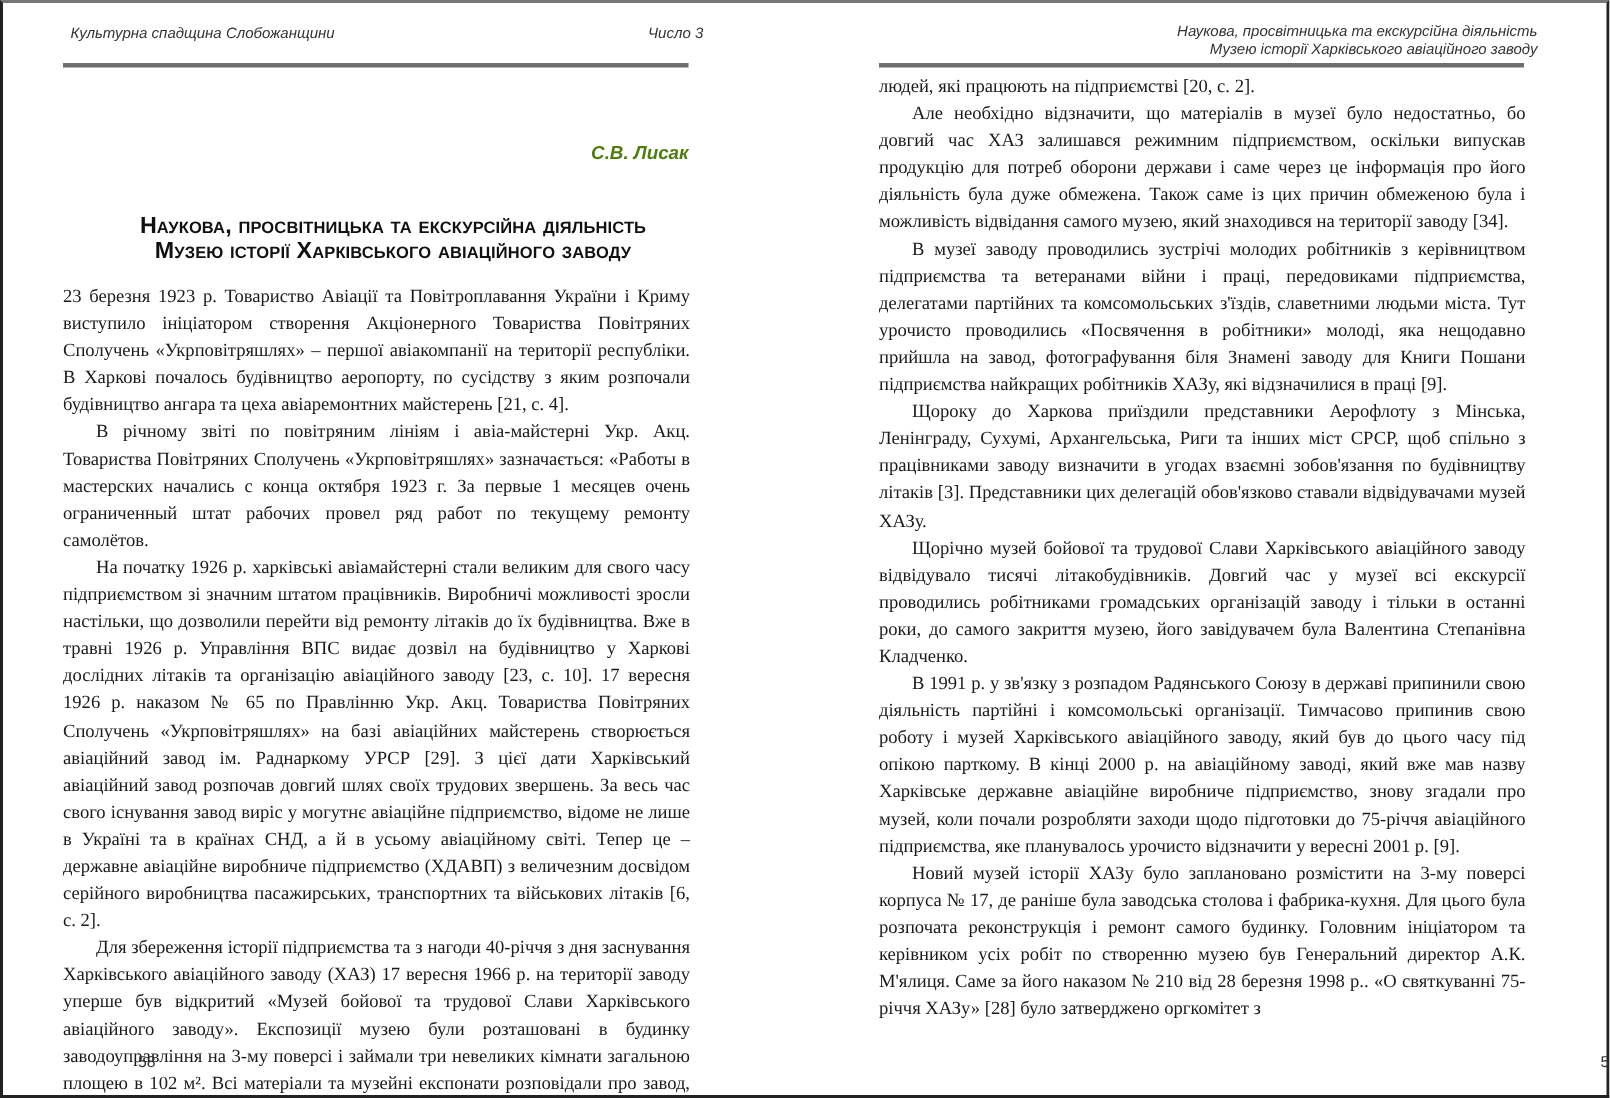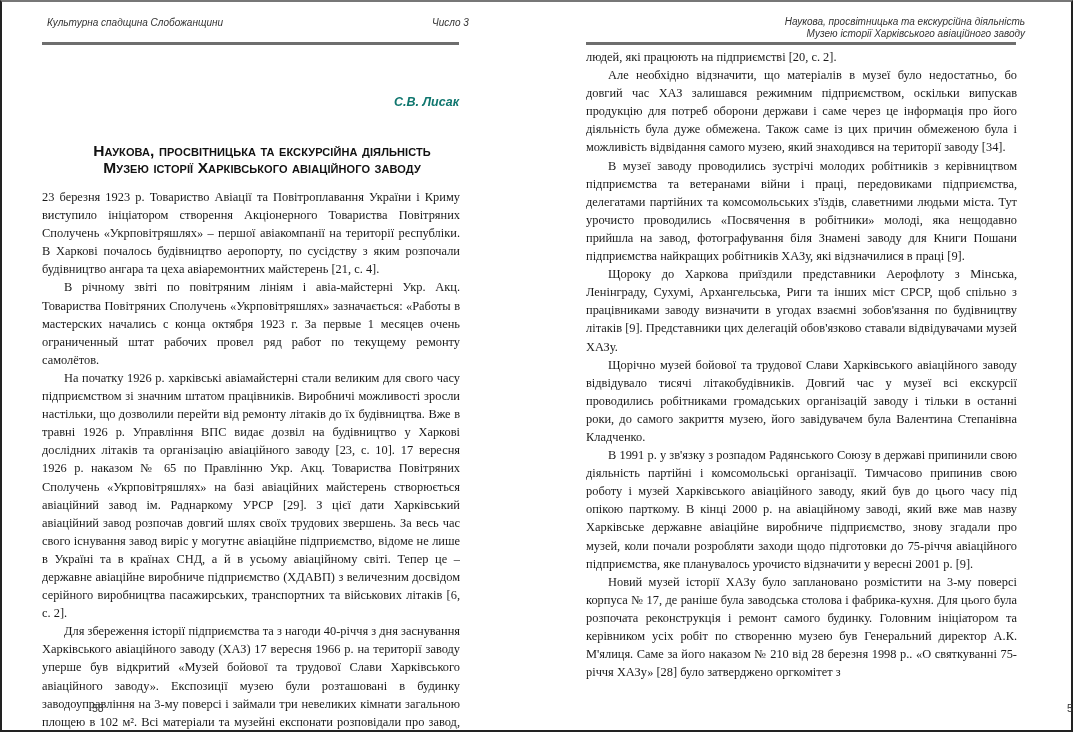--- a/index.html
+++ b/index.html
@@ -30,21 +30,21 @@
   .left .rh-title { left: 45px; top: 15px; }
   .left .rh-issue { left: 430px; top: 15px; }
   .left .head-rule { left: 40px; top: 40px; width: 417px; }
 
   .right .rh-block { right: 48px; top: 14px; text-align: right; width: 460px; }
   .right .head-rule { left: 48px; top: 40px; width: 430px; }
 
   .author {
     position: absolute; left: 300px; top: 93px; width: 157px; text-align: right;
     font-family: "Liberation Sans", sans-serif; font-weight: bold; font-style: italic;
-    font-size: 12.5px; color: #0f766e;
+    font-size: 12.5px; color: #4d7c0f;
   }
   .article-title {
     position: absolute; left: 40px; top: 140px; width: 440px; text-align: center;
     font-family: "Liberation Sans", sans-serif; font-weight: bold;
     font-size: 15.5px; line-height: 17px; color: #111; letter-spacing: 0.1px;
   }
   .article-title .sc { font-variant: small-caps; }
 
   .body-text {
     position: absolute;
@@ -98,21 +98,21 @@
     <div class="running-head rh-block">
       <div>Наукова, просвітницька та екскурсійна діяльність</div>
       <div>Музею історії Харківського авіаційного заводу</div>
     </div>
     <div class="head-rule"></div>
 
     <div class="body-text">
       <p class="noind">людей, які працюють на підприємстві [20, с. 2].</p>
       <p class="ind">Але необхідно відзначити, що матеріалів в музеї було недостатньо, бо довгий час ХАЗ залишався режимним підприємством, оскільки випускав продукцію для потреб оборони держави і саме через це інформація про його діяльність була дуже обмежена. Також саме із цих причин обмеженою була і можливість відвідання самого музею, який знаходився на території заводу [34].</p>
       <p class="ind">В музеї заводу проводились зустрічі молодих робітників з керівництвом підприємства та ветеранами війни і праці, передовиками підприємства, делегатами партійних та комсомольських з'їздів, славетними людьми міста. Тут урочисто проводились «Посвячення в робітники» молоді, яка нещодавно прийшла на завод, фотографування біля Знамені заводу для Книги Пошани підприємства найкращих робітників ХАЗу, які відзначилися в праці [9].</p>
-      <p class="ind">Щороку до Харкова приїздили представники Аерофлоту з Мінська, Ленінграду, Сухумі, Архангельська, Риги та інших міст СРСР, щоб спільно з працівниками заводу визначити в угодах взаємні зобов'язання по будівництву літаків [9]. Представники цих делегацій обов'язково ставали відвідувачами музей ХАЗу.</p>
+      <p class="ind">Щороку до Харкова приїздили представники Аерофлоту з Мінська, Ленінграду, Сухумі, Архангельська, Риги та інших міст СРСР, щоб спільно з працівниками заводу визначити в угодах взаємні зобов'язання по будівництву літаків [3]. Представники цих делегацій обов'язково ставали відвідувачами музей ХАЗу.</p>
       <p class="ind">Щорічно музей бойової та трудової Слави Харківського авіаційного заводу відвідувало тисячі літакобудівників. Довгий час у музеї всі екскурсії проводились робітниками громадських організацій заводу і тільки в останні роки, до самого закриття музею, його завідувачем була Валентина Степанівна Кладченко.</p>
       <p class="ind">В 1991 р. у зв'язку з розпадом Радянського Союзу в державі припинили свою діяльність партійні і комсомольські організації. Тимчасово припинив свою роботу і музей Харківського авіаційного заводу, який був до цього часу під опікою парткому. В кінці 2000 р. на авіаційному заводі, який вже мав назву Харківське державне авіаційне виробниче підприємство, знову згадали про музей, коли почали розробляти заходи щодо підготовки до 75-річчя авіаційного підприємства, яке планувалось урочисто відзначити у вересні 2001 р. [9].</p>
       <p class="ind">Новий музей історії ХАЗу було заплановано розмістити на 3-му поверсі корпуса № 17, де раніше була заводська столова і фабрика-кухня. Для цього була розпочата реконструкція і ремонт самого будинку. Головним ініціатором та керівником усіх робіт по створенню музею був Генеральний директор А.К. М'ялиця. Саме за його наказом № 210 від 28 березня 1998 р.. «О святкуванні 75-річчя ХАЗу» [28] було затверджено оргкомітет з</p>
     </div>
 
     <div class="page-num">59</div>
   </div>
 
 </div>
 

